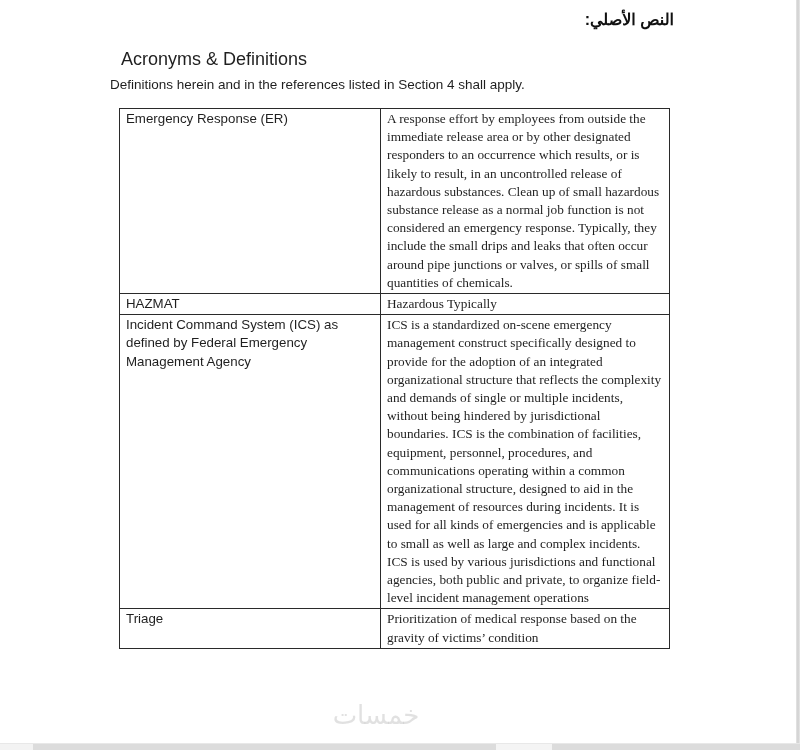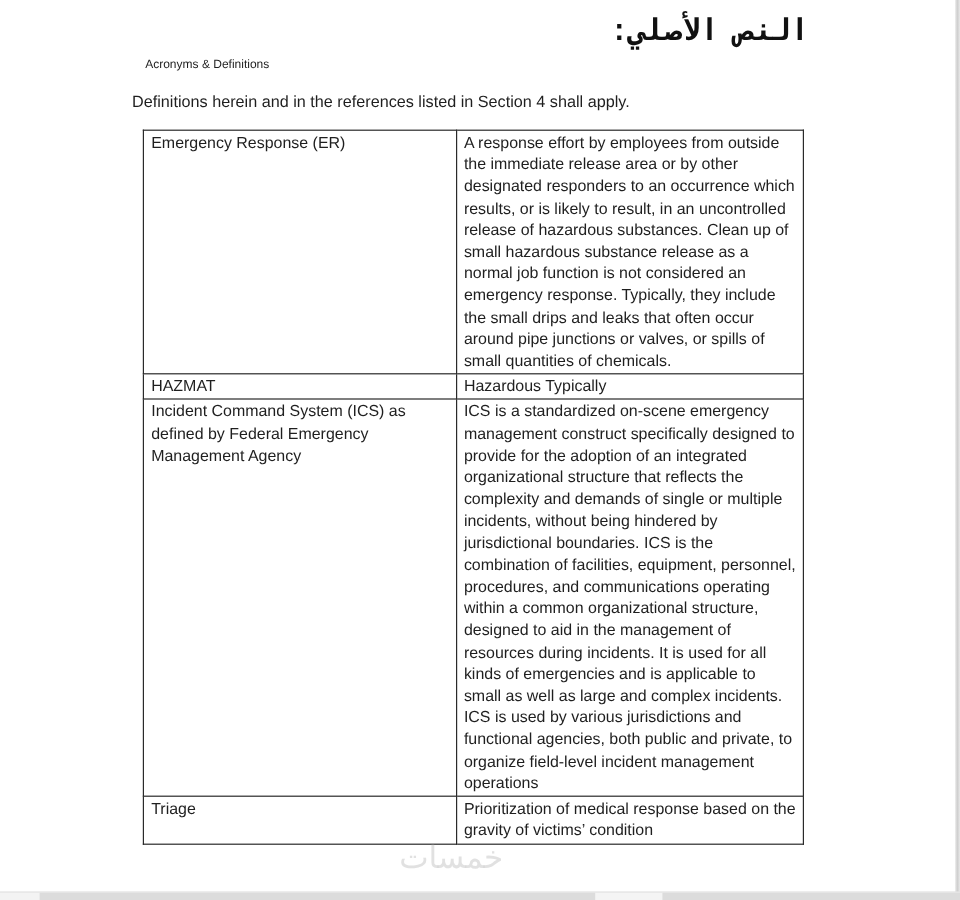--- a/index.html
+++ b/index.html
@@ -49,30 +49,30 @@
       position: absolute;
       left: 496px; top: 0;
       width: 56px; height: 6px;
       background: #f4f4f4;
     }
     .arabic-title {
       position: absolute;
       top: 10px;
       right: 122px;
       direction: rtl;
-      font-family: Liberation Mono, monospace;
+      font-family: Liberation Sans, sans-serif;
       font-weight: bold;
-      font-size: 25px;
+      font-size: 16px;
       color: #111;
     }
     .section-heading {
       position: absolute;
       left: 121px;
       top: 49px;
-      font-size: 10px;
+      font-size: 18px;
       color: #1f1f1f;
     }
     .intro {
       position: absolute;
       left: 110px;
       top: 77px;
       font-size: 13.5px;
       color: #1f1f1f;
     }
     table.defs {
@@ -88,20 +88,21 @@
     table.defs td {
       border: 1.5px solid #2a2a2a;
       vertical-align: top;
       padding: 1px 6px 1px 6px;
     }
     table.defs td.term {
       width: 267px;
     }
     table.defs td.def {
       width: 297px;
+      font-family: Liberation Serif, serif;
     }
     .watermark {
       position: absolute;
       top: 700px;
       left: 0;
       width: 752px;
       text-align: center;
       font-family: "DejaVu Sans", sans-serif;
       font-size: 26px;
       color: rgba(170,170,170,0.35);

